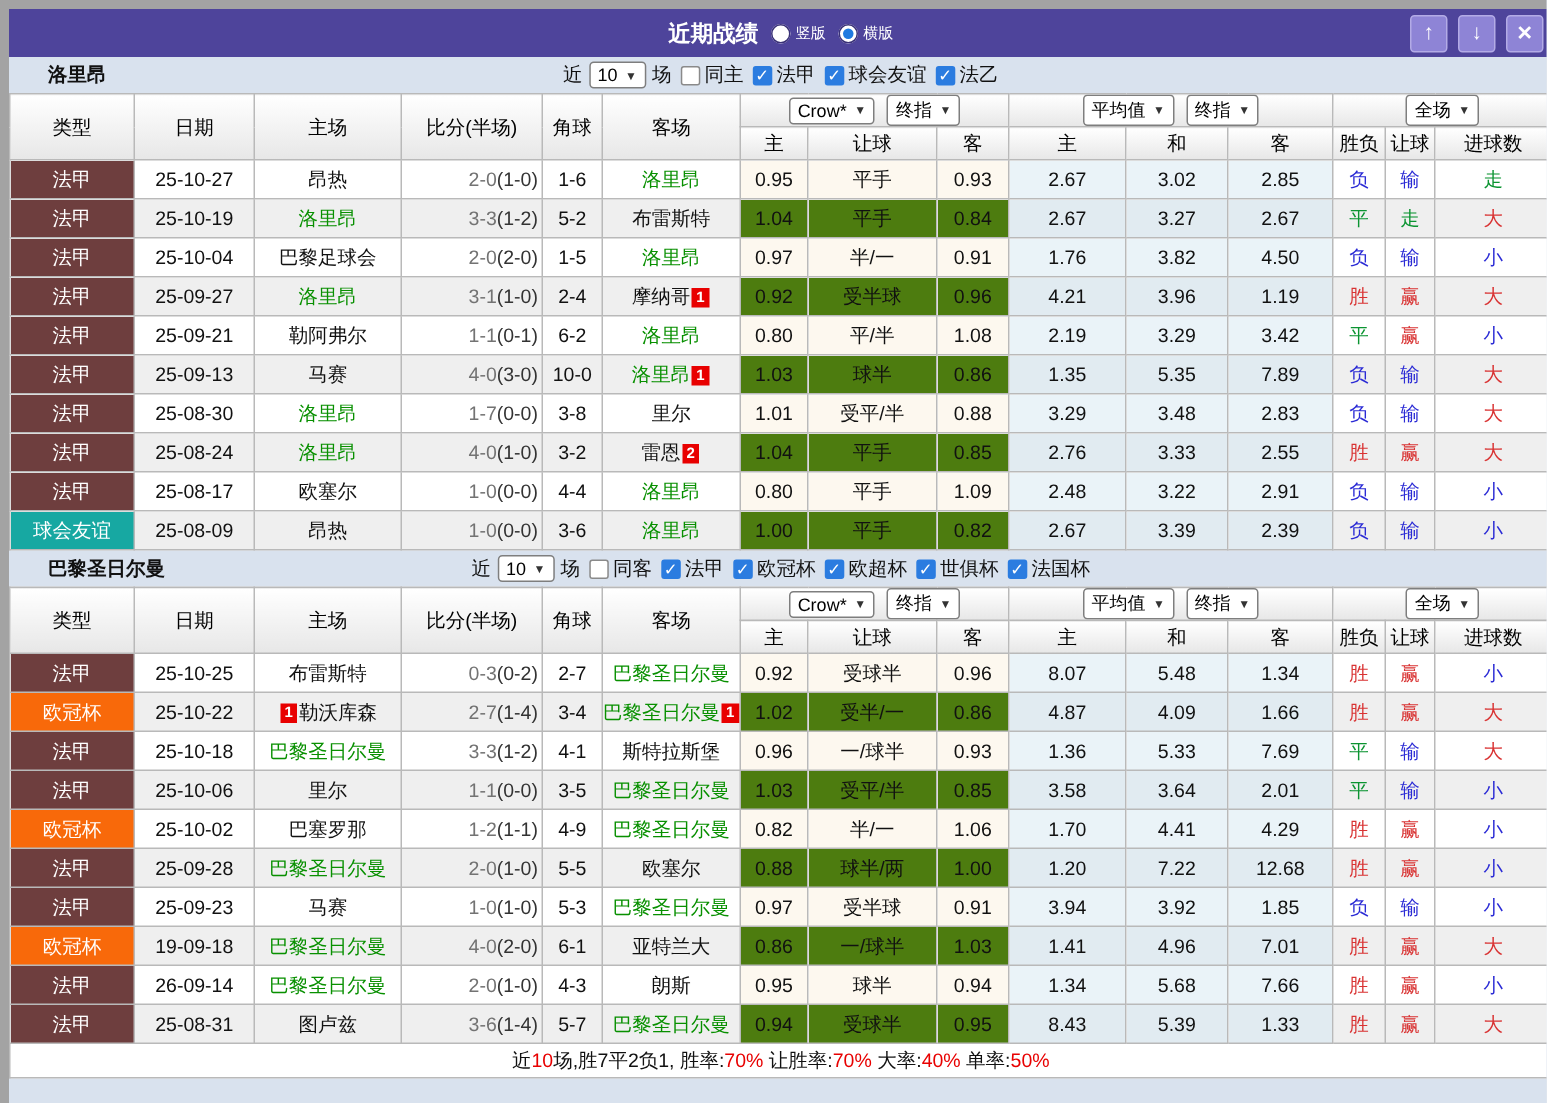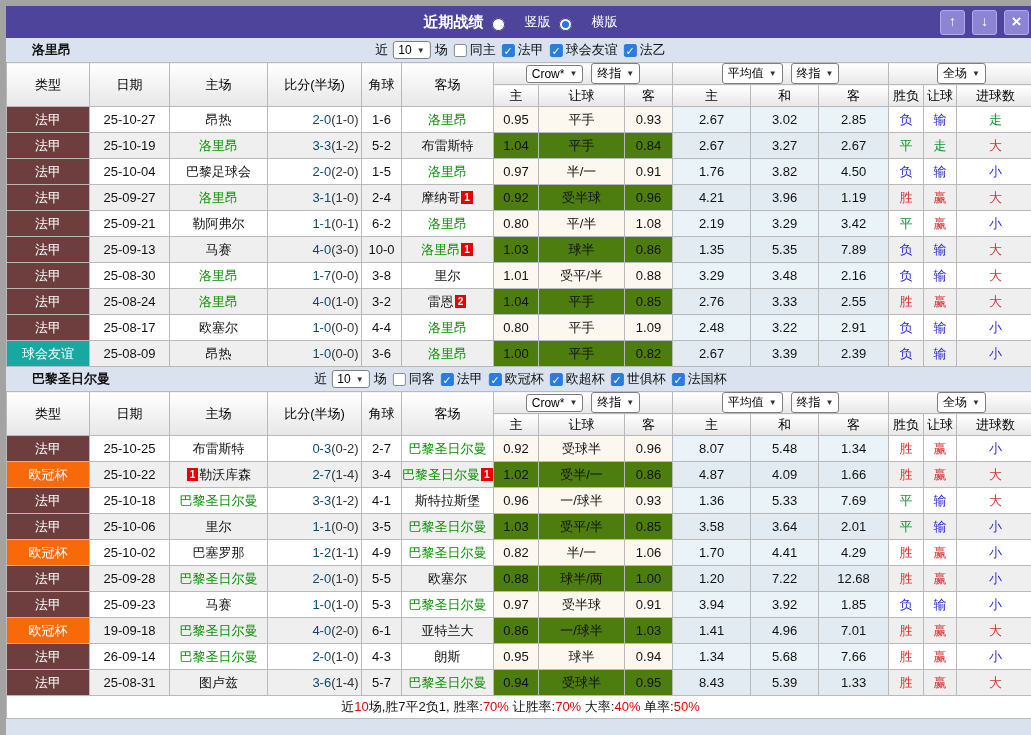--- a/index.html
+++ b/index.html
@@ -2,21 +2,21 @@
 <html><head>
 <meta charset="utf-8">
 <style>
   html,body{margin:0;padding:0;}
   body{font-family:"Liberation Sans","DejaVu Sans",sans-serif;background:#eee;}
   .window{width:1029px;height:733px;border:6px solid #a3a3a3;background:#d9e2ee;overflow:hidden;position:relative;}
   
   .titlebar{height:32px;background:#4e449b;position:relative;display:flex;align-items:center;justify-content:center;}
   .title-group{display:flex;align-items:center;gap:8px;}
   .title{color:#fff;font-weight:bold;font-size:15px;}
-  .radio-opt{display:flex;align-items:flex-end;gap:20px;color:#fff;font-size:13px;cursor:pointer;}
+  .radio-opt{display:flex;align-items:flex-end;gap:4px;color:#fff;font-size:10px;cursor:pointer;}
   .radio{width:13px;height:13px;border-radius:50%;background:#fff;display:inline-flex;align-items:center;justify-content:center;box-shadow:0 0 0 1px #3a3278 inset;}
   .radio .dot{width:7px;height:7px;border-radius:50%;background:#1f7ae0;}
   .win-btns{position:absolute;right:6px;top:4px;display:flex;gap:7px;}
   .wbtn{width:23px;height:23px;background:#8e84d6;border:1px solid #b3abe6;border-radius:3px;color:#fff;font-weight:bold;font-size:14px;line-height:21px;text-align:center;cursor:pointer;}
   .wbtn.close{font-size:17px;}
   
   .controls{height:24px;position:relative;display:flex;align-items:center;}
   .team-name{font-weight:bold;color:#111;font-size:13px;padding-left:26px;}
   .filters{position:absolute;left:50%;transform:translateX(-50%);display:flex;align-items:center;gap:2px;font-size:13px;color:#111;white-space:nowrap;}
   .selbox{display:inline-flex;align-items:center;gap:5px;background:#fff;border:1px solid #7e7e7e;border-radius:3px;padding:1px 5px;font-size:12px;color:#000;cursor:pointer;margin:0 2px;}
@@ -28,21 +28,21 @@
   th,td{border:1px solid #b9b9b9;text-align:center;padding:0;overflow:hidden;white-space:nowrap;}
   thead th{background:linear-gradient(#ffffff,#e7e7e7);font-weight:normal;font-size:13px;color:#000;height:21px;}
   tbody td{height:25px;font-size:13px;color:#111;}
   tr.odd td{background:#fff;}
   tr.even td{background:#efefef;}
   tr.odd td.crow{background:#fdf8ef;}
   tr.even td.crow{background:#4d7c0f;}
   tr.odd td.avg{background:#eaf3f8;}
   tr.even td.avg{background:#e1ebf1;}
   td.type{color:#fff;font-size:13px;}
-  .ft{color:#0c4a6e;margin-left:42px;} .ht{color:#333;}
+  .ft{color:#737373;margin-left:42px;} .ht{color:#333;}
   .badge{display:inline-block;background:#e80000;color:#fff;font-size:10px;font-weight:bold;line-height:13px;padding:0 3px;vertical-align:1px;margin:0 1px;}
   .summary{background:#fff;border:1px solid #b9b9b9;border-top:none;height:22px;line-height:22px;text-align:center;font-size:13px;color:#111;}
   .summary .red{color:#e80000;}
   .hdr-sel{display:flex;align-items:center;justify-content:center;gap:4px;}
 </style>
 </head>
 <body>
 
 <div class="window">
   <div class="titlebar" style="background: rgb(78, 68, 155);">
@@ -265,21 +265,21 @@
               <td>25-08-30</td>
               <td><span style="color: rgb(8, 144, 0);">洛里昂</span></td>
               <td><span class="ft">1-7</span><span class="ht">(0-0)</span></td>
               <td>3-8</td>
               <td><span>里尔</span></td>
               <td class="crow">1.01</td>
               <td class="crow">受平/半</td>
               <td class="crow">0.88</td>
               <td class="avg">3.29</td>
               <td class="avg">3.48</td>
-              <td class="avg">2.16</td>
+              <td class="avg">2.83</td>
               <td style="color: rgb(43, 43, 213);">负</td>
               <td style="color: rgb(43, 43, 213);">输</td>
               <td style="color: rgb(217, 51, 51);">大</td>
             </tr>
             <tr class="even">
               <td class="type" style="background: rgb(110, 62, 62);">法甲</td>
               <td>25-08-24</td>
               <td><span style="color: rgb(8, 144, 0);">洛里昂</span></td>
               <td><span class="ft">4-0</span><span class="ht">(1-0)</span></td>
               <td>3-2</td>

